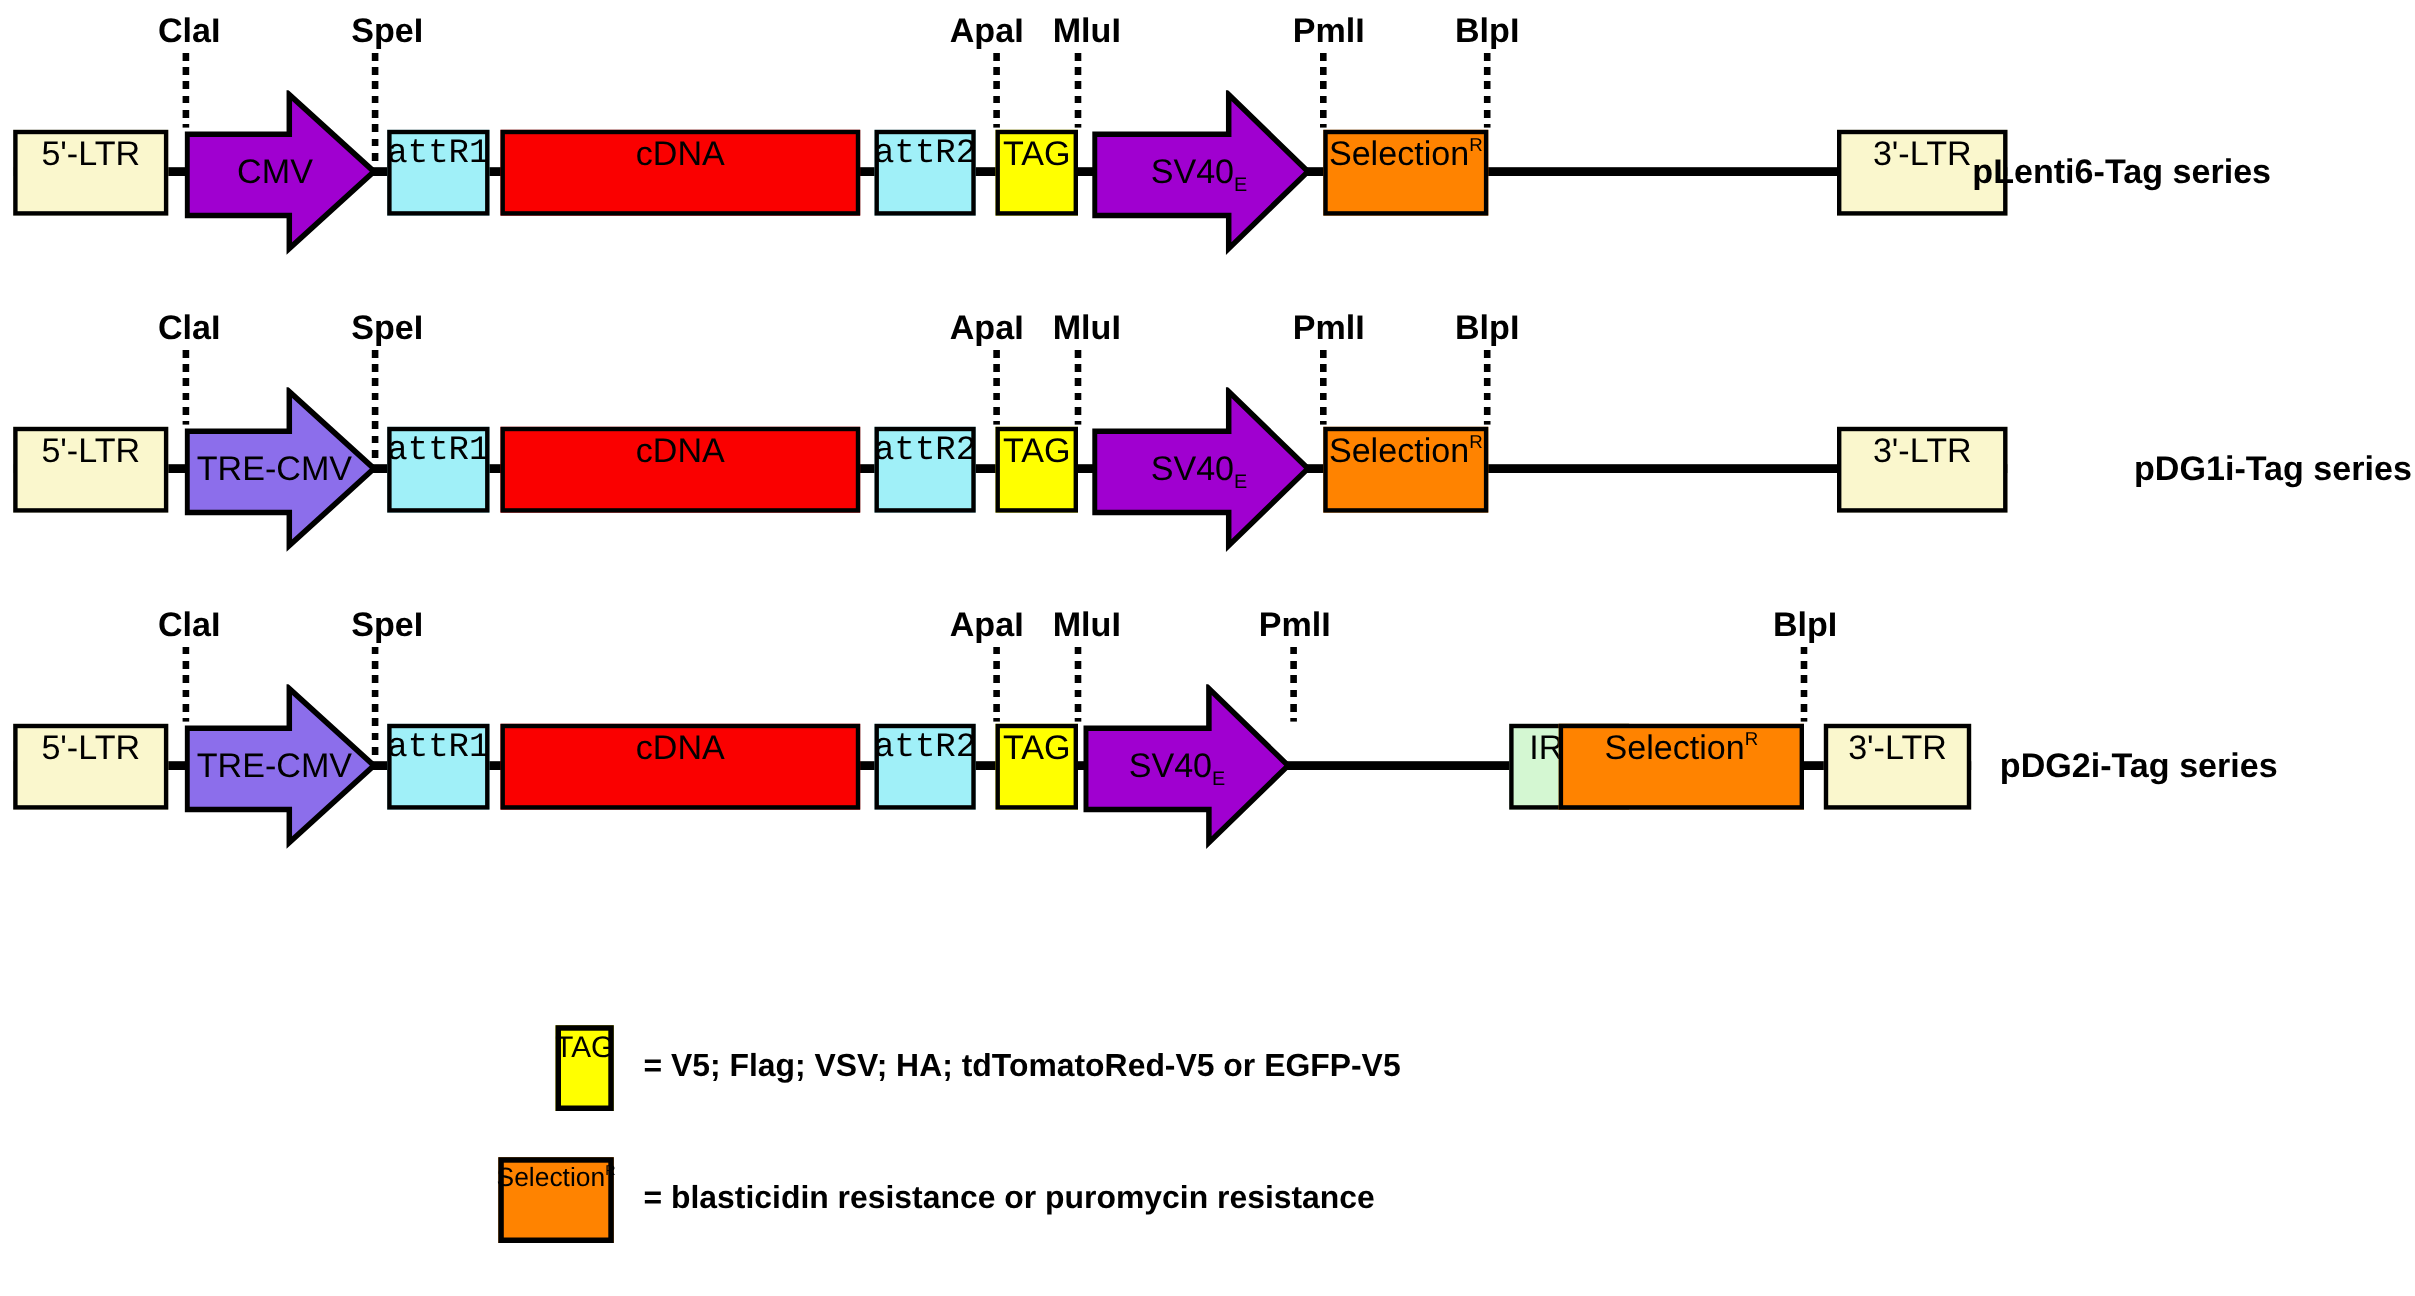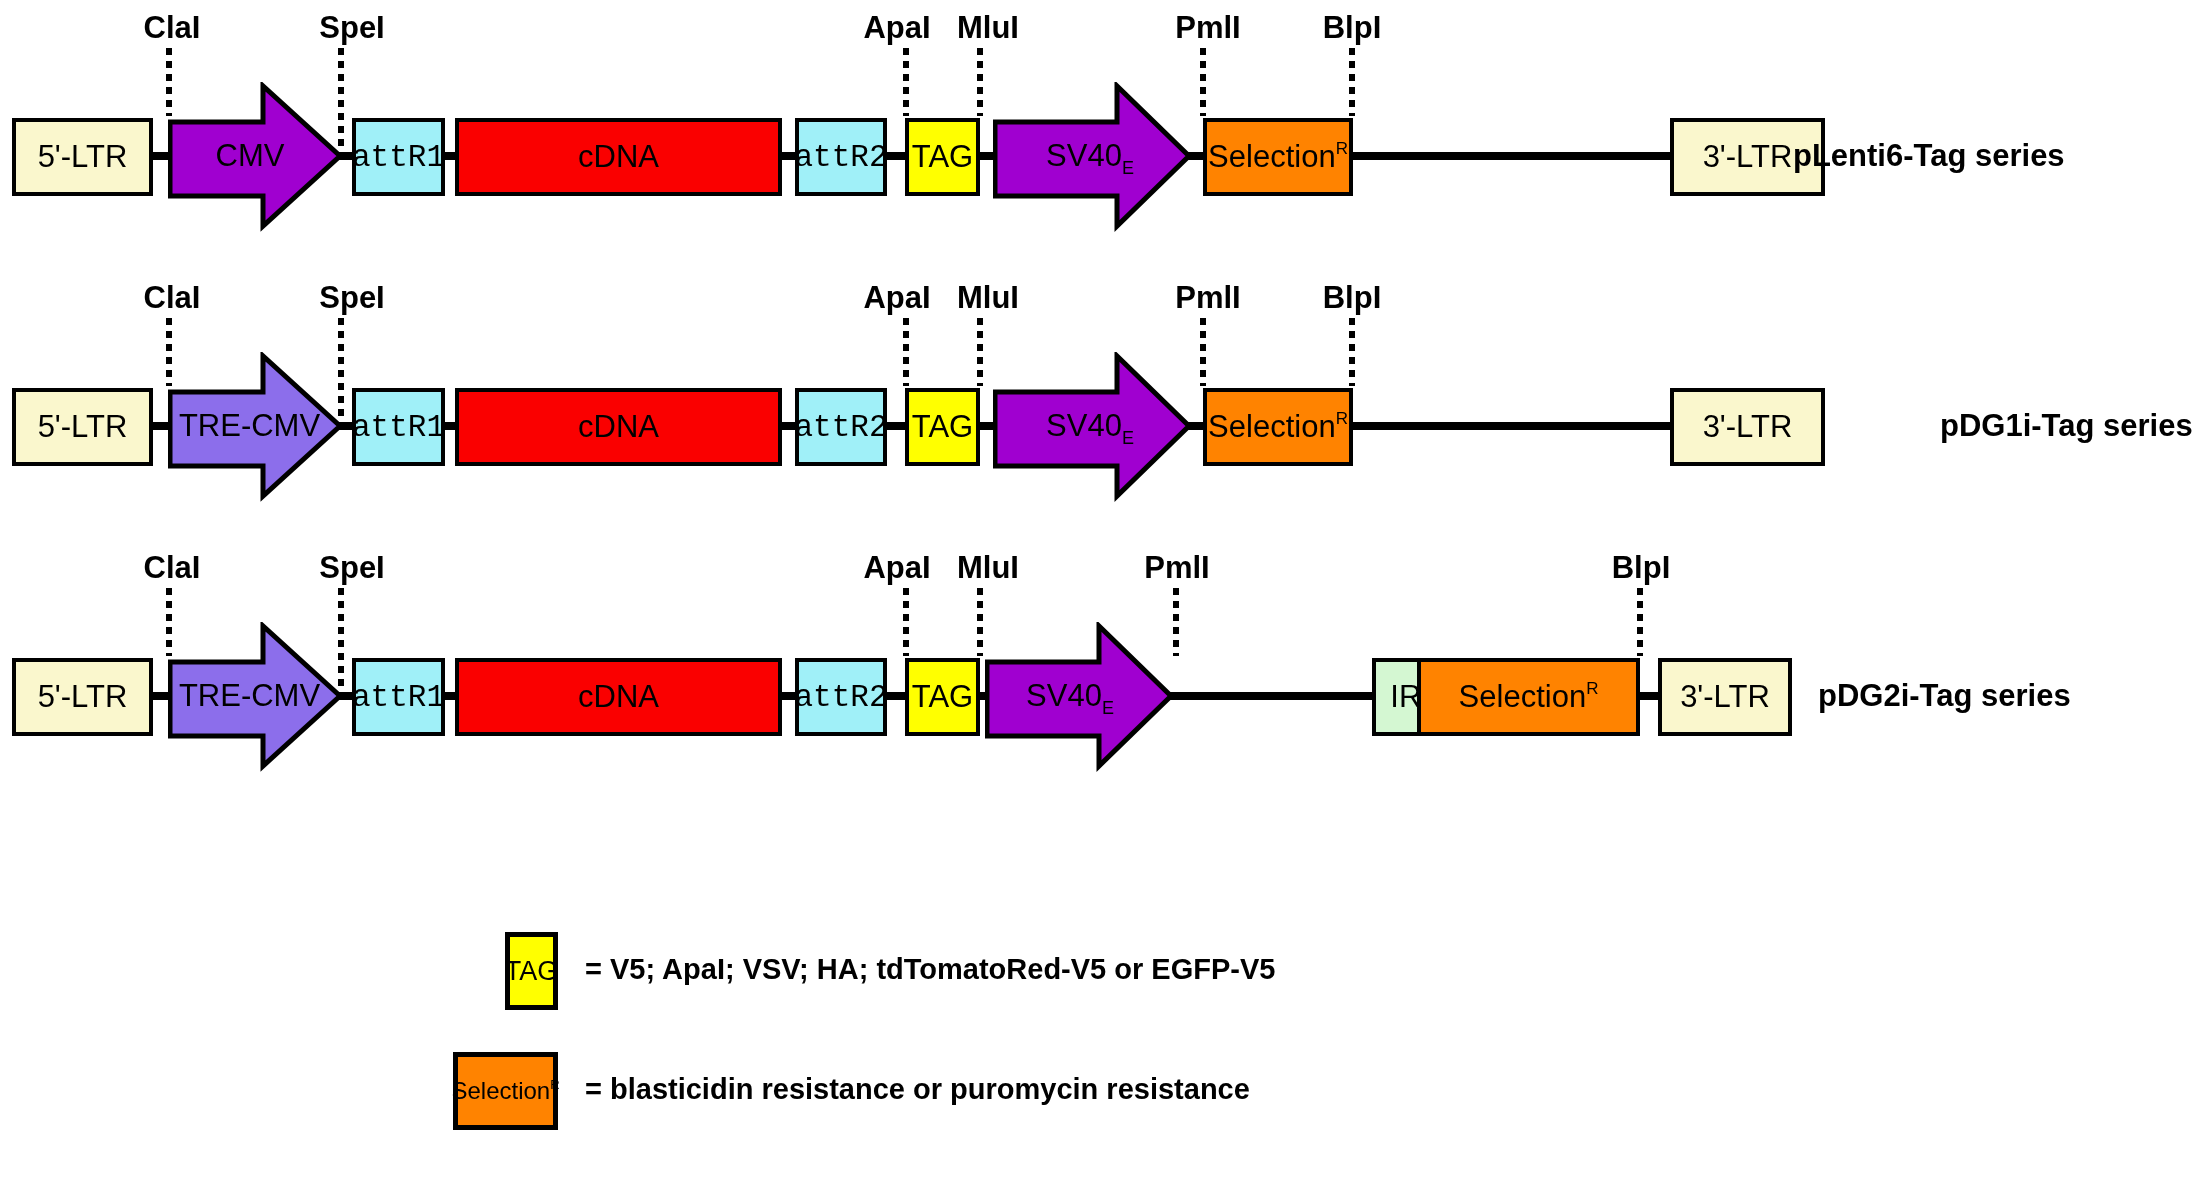--- a/index.html
+++ b/index.html
@@ -12,21 +12,21 @@
   .dot{
     position:absolute; width:6px;
     background-image:repeating-linear-gradient(to bottom,#000 0 7px,transparent 7px 13px);
   }
   .enz{
     position:absolute; top:10px; transform:translateX(-50%);
     font-weight:bold; font-size:31px; white-space:nowrap;
   }
   .box{
     position:absolute; top:118px; height:78px; box-sizing:border-box;
-    border:4px solid #000; display:flex; align-items:center; justify-content:center;
+    border:4px solid #000; display:flex; align-items:flex-start; justify-content:center;
     font-size:31px; white-space:nowrap;
   }
   .ltr{background:#FAF7CD;}
   .attr{background:#A0F0F8;font-family:Liberation Mono, monospace;}
   .cdna{background:#FA0000;}
   .tagbox{background:#FFFF00;}
   .sel{background:#FF8300;}
   .ires{background:#D4F7D2;}
   .arrow{position:absolute;}
   .cmvfill{fill:#A000D0; stroke:#000; stroke-width:5; stroke-linejoin:miter;}
@@ -211,21 +211,21 @@
     <div class="box ltr" style="left:1658px;width:134px">
         <span>3'-LTR</span>
       </div>
     <div class="series" style="left:1818px">pDG2i-Tag series</div>
   </section>
 
   <section>
     <div class="box tagbox legendtag" style="left:505px;top:932px;width:53px;height:78px">
         <span>TAG</span>
       </div>
-    <div class="legendtext" style="left:585px;top:953px">= V5; ApaI; VSV; HA; tdTomatoRed-V5 or EGFP-V5</div>
+    <div class="legendtext" style="left:585px;top:953px">= V5; Flag; VSV; HA; tdTomatoRed-V5 or EGFP-V5</div>
 
     <div class="box sel legendsel" style="left:453px;top:1052px;width:105px;height:78px">
         <span><span>Selection</span><span class="sup supsmall">R</span></span>
       </div>
     <div class="legendtext" style="left:585px;top:1073px">= blasticidin resistance or puromycin resistance</div>
   </section>
 
 </div>
 
 </body></html>

